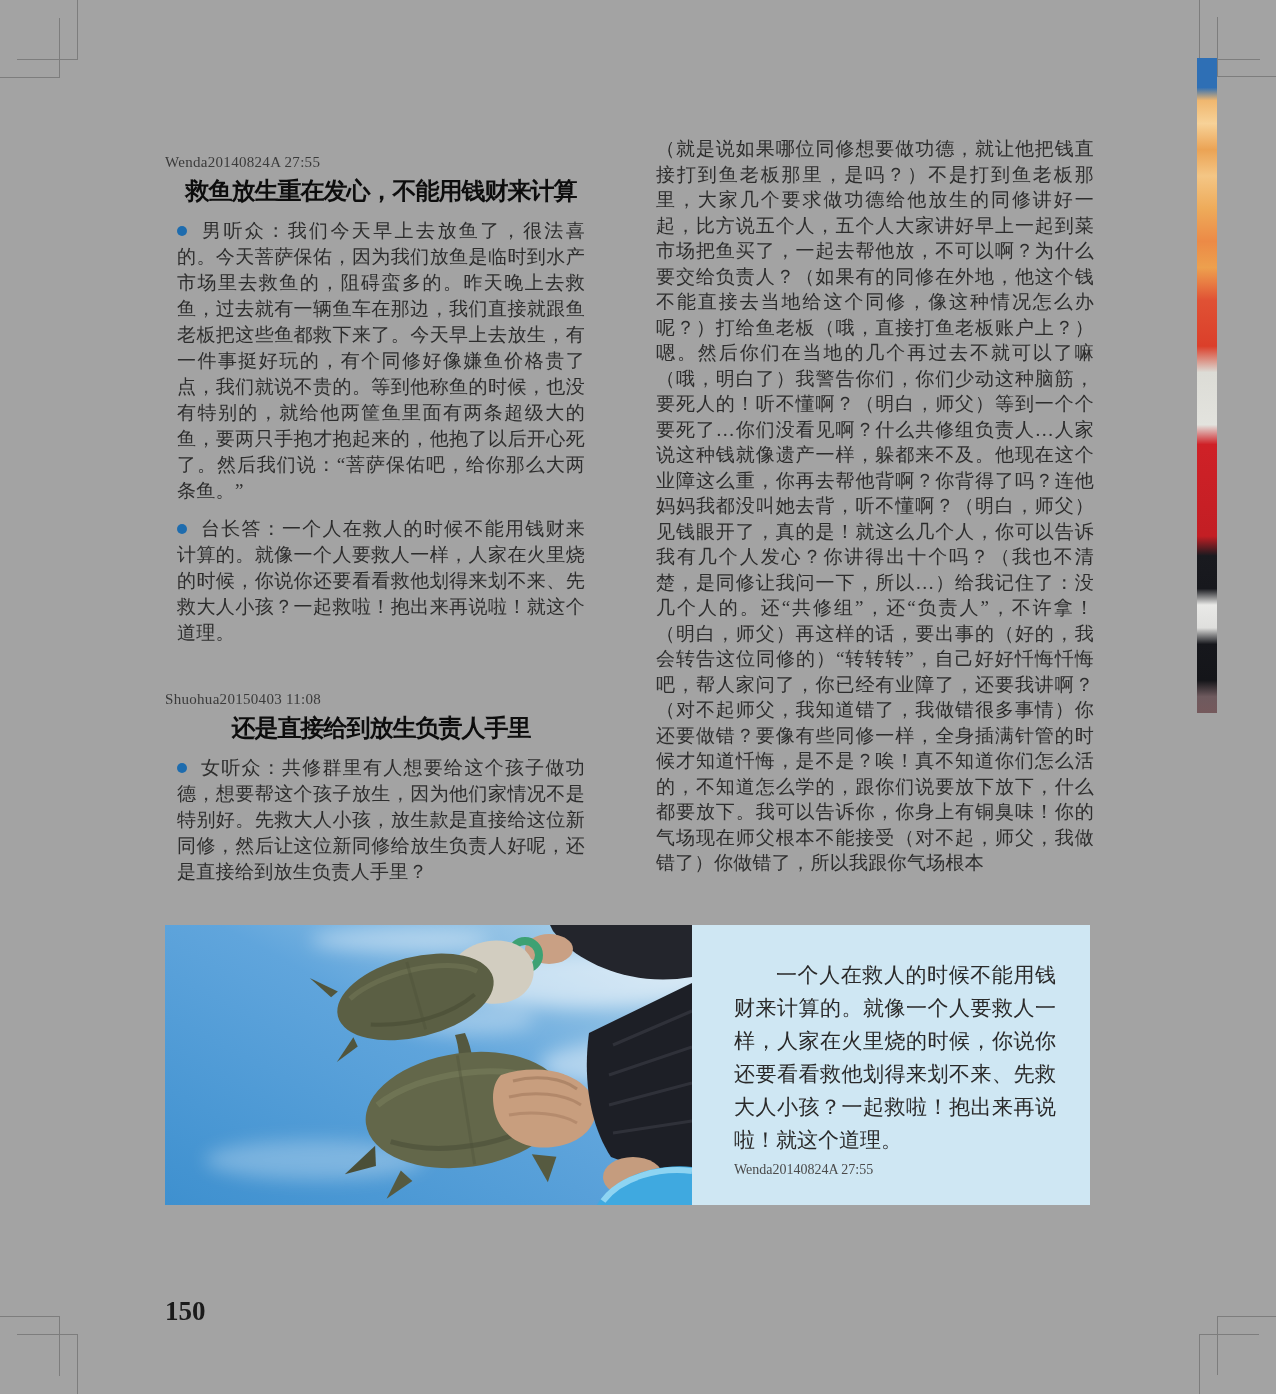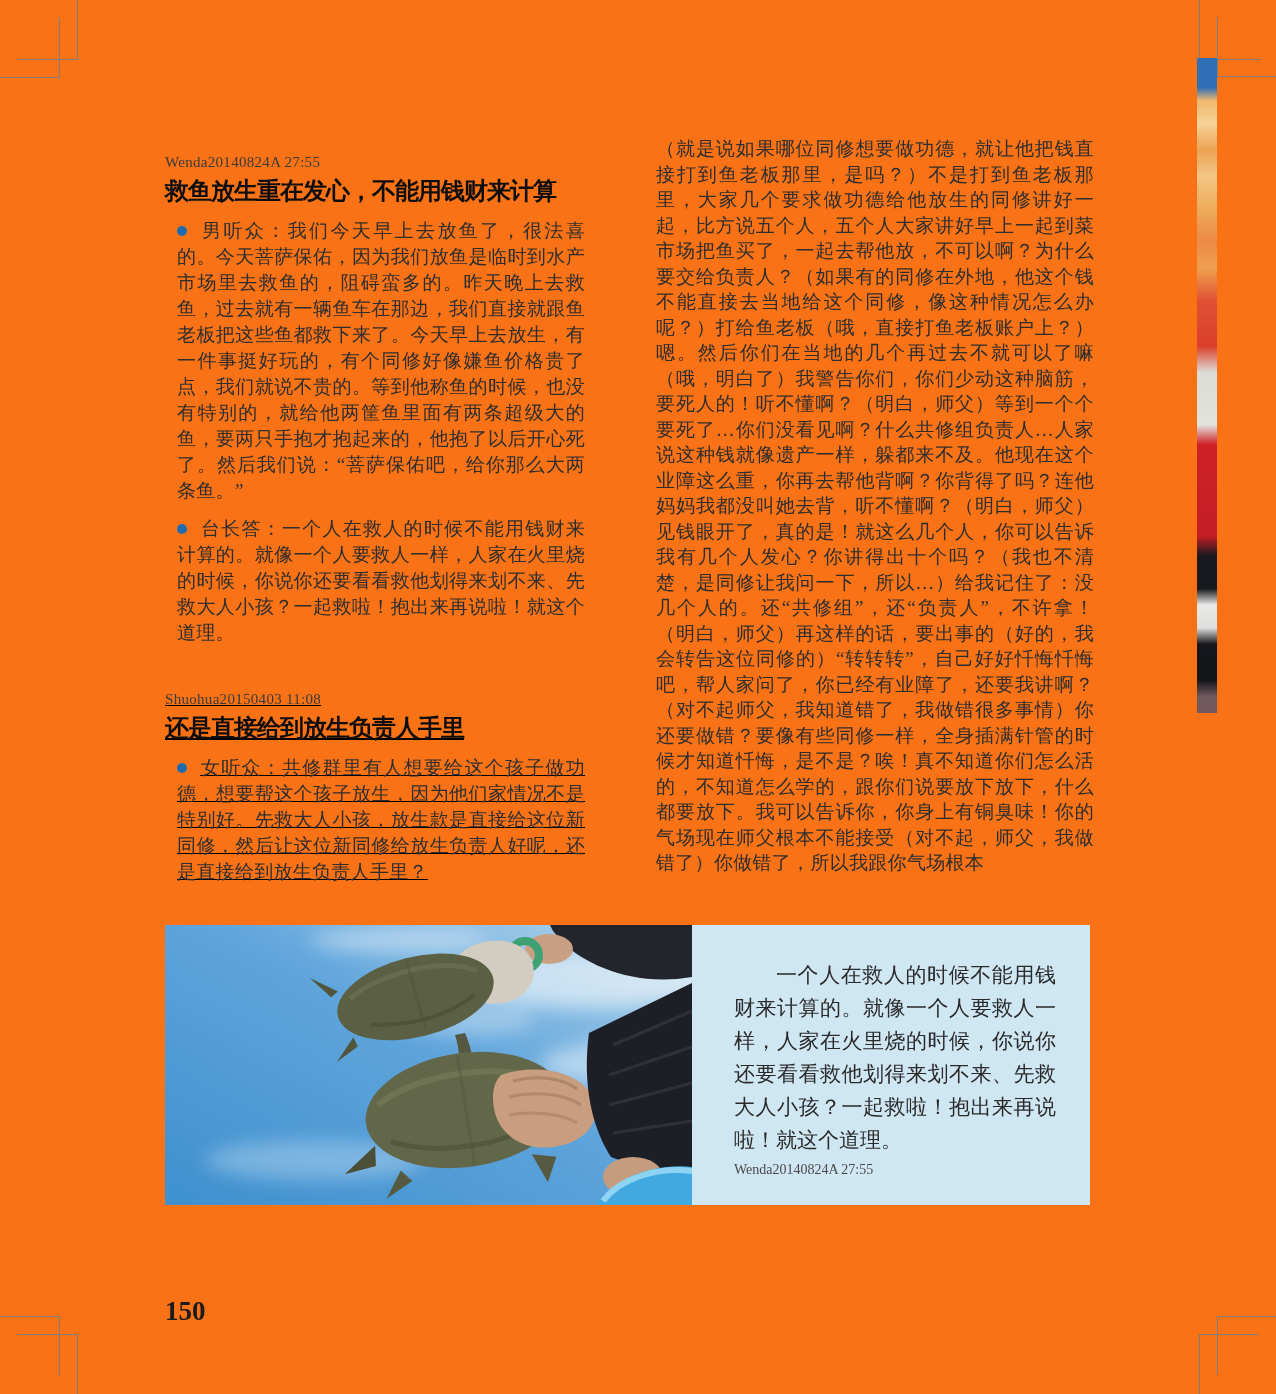--- a/index.html
+++ b/index.html
@@ -1,16 +1,16 @@
 <!DOCTYPE html>
 <html><head>
 <meta charset="utf-8">
 <style>
   html,body{margin:0;padding:0;background:#ffffff;}
-  .page{position:relative;width:1276px;height:1394px;background:#f97316;overflow:hidden;
+  .page{position:relative;width:1276px;height:1394px;background:#a3a3a3;overflow:hidden;
         font-family:"Liberation Serif",serif;}
   .cm{position:absolute;background:#7d7d7d;}
   
   .edge-strip{position:absolute;left:1197px;top:58px;width:20px;height:655px;
     background:linear-gradient(180deg,
       #2e6fb5 0%, #2e6fb5 4.5%,
       #f0b76f 6.5%, #f7d298 10%, #eba354 14%, #f4c685 18%, #eeab5a 23%,
       #ec8a46 28%, #eda04e 32%,
       #e87a42 34.5%,
       #e05134 37%, #db3f2a 44%,
@@ -18,27 +18,27 @@
       #cf2127 59%, #c31e24 73%,
       #191a1f 76%, #17181d 81%,
       #e9e9e7 83.5%, #dfdfdd 87%,
       #16171c 89.5%, #141519 95%,
       #6e5a5e 97.5%, #75595c 100%);}
   
   .col-left{position:absolute;left:165px;top:153px;width:432px;}
   .col-right{position:absolute;left:656px;top:136px;width:438px;}
   .sec-header{font-size:15px;color:#3a3a3a;letter-spacing:.3px;line-height:18px;}
   .sec-title{font-family:"Liberation Sans",sans-serif;font-weight:bold;font-size:24px;
-             letter-spacing:-1px;color:#0d0d0d;margin:5px 0 11px 0;line-height:30px;}
+             letter-spacing:-1px;color:#0d0d0d;margin:5px 0 11px 0;line-height:30px;text-align:center;}
   .para{font-size:19px;line-height:26px;text-align:justify;color:#2d2d2d;margin:12px;
         letter-spacing:.3px;}
   .bullet{display:inline-block;width:10px;height:10px;border-radius:50%;
           background:#1e6cae;margin-right:13px;vertical-align:middle;
           position:relative;top:-2px;}
-  .section2{margin-top:44px;text-decoration:underline;}
+  .section2{margin-top:44px;}
   .runover{font-size:19px;line-height:25.5px;text-align:justify;color:#2d2d2d;
            letter-spacing:.3px;}
   
   .media{position:absolute;left:165px;top:925px;width:925px;height:280px;display:flex;}
   .photo{width:527px;height:280px;flex:none;}
   .qbox{width:398px;height:280px;flex:none;background:#cfe7f3;box-sizing:border-box;
         padding:33px 34px 0 42px;}
   .qtext{font-family:"Liberation Sans",sans-serif;font-size:21px;line-height:33px;
          color:#2a2a2a;text-align:justify;text-indent:2em;margin:0;}
   .qsource{font-size:14px;color:#4a4a4a;margin-top:6px;}

